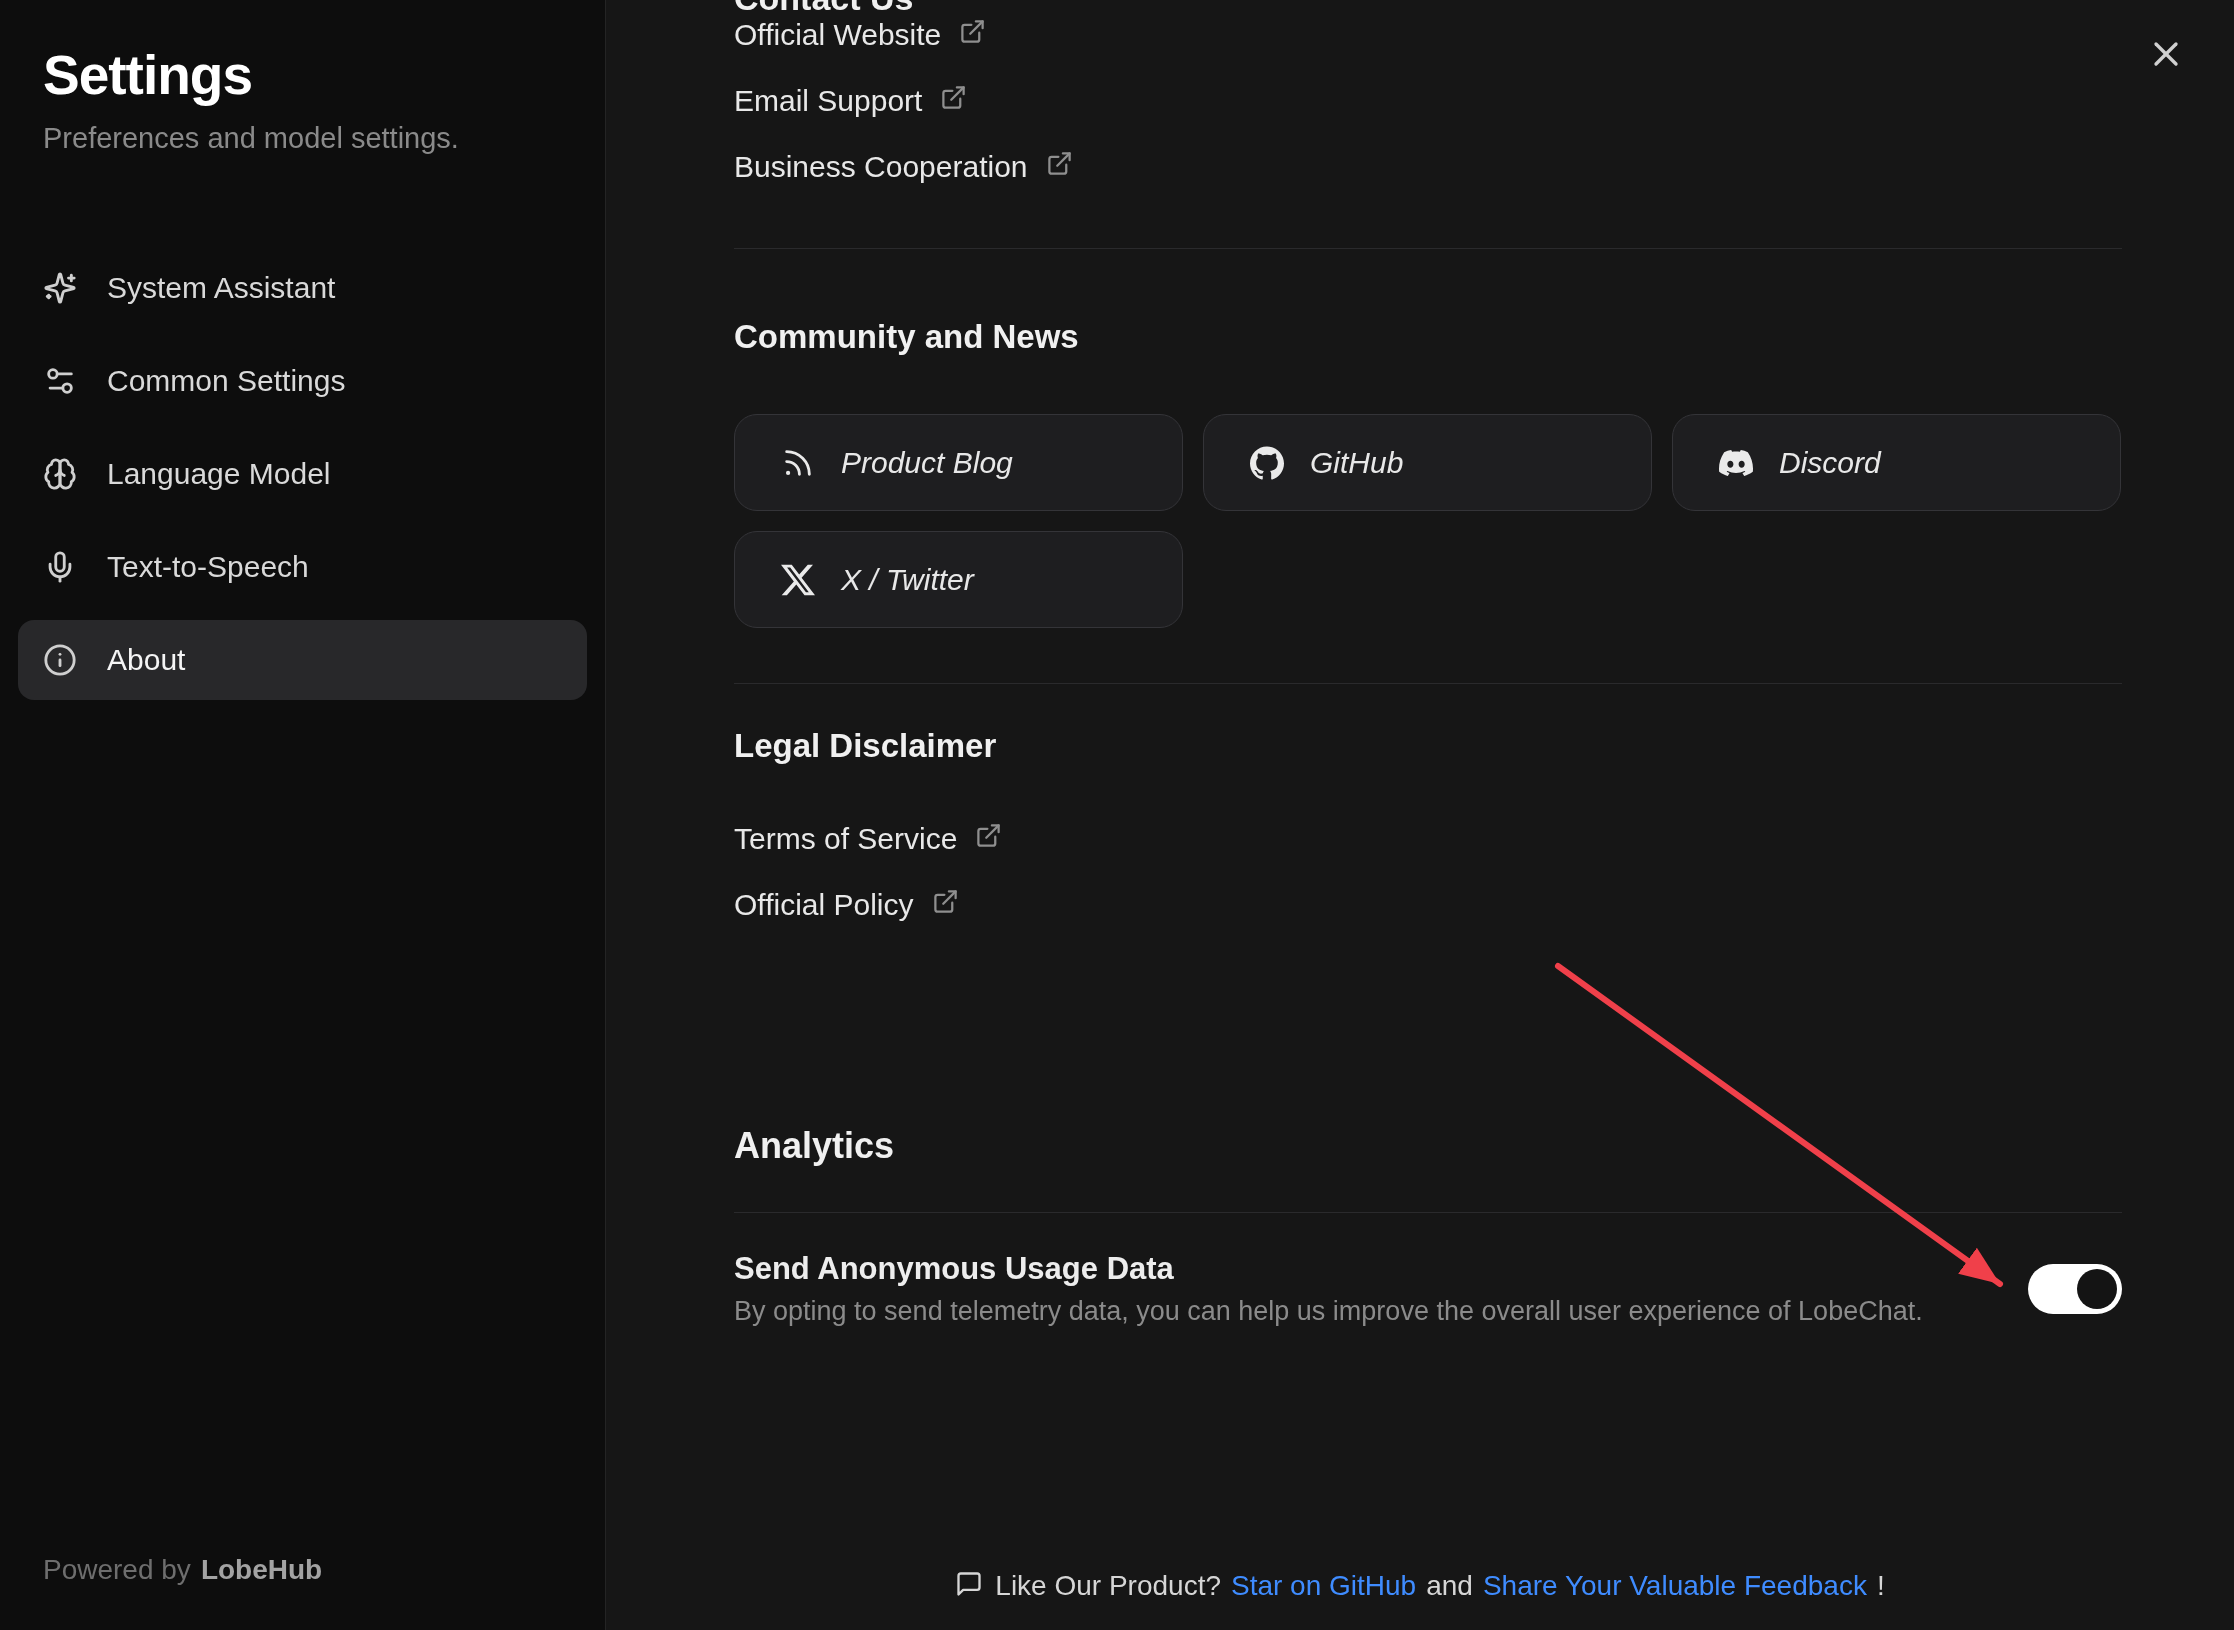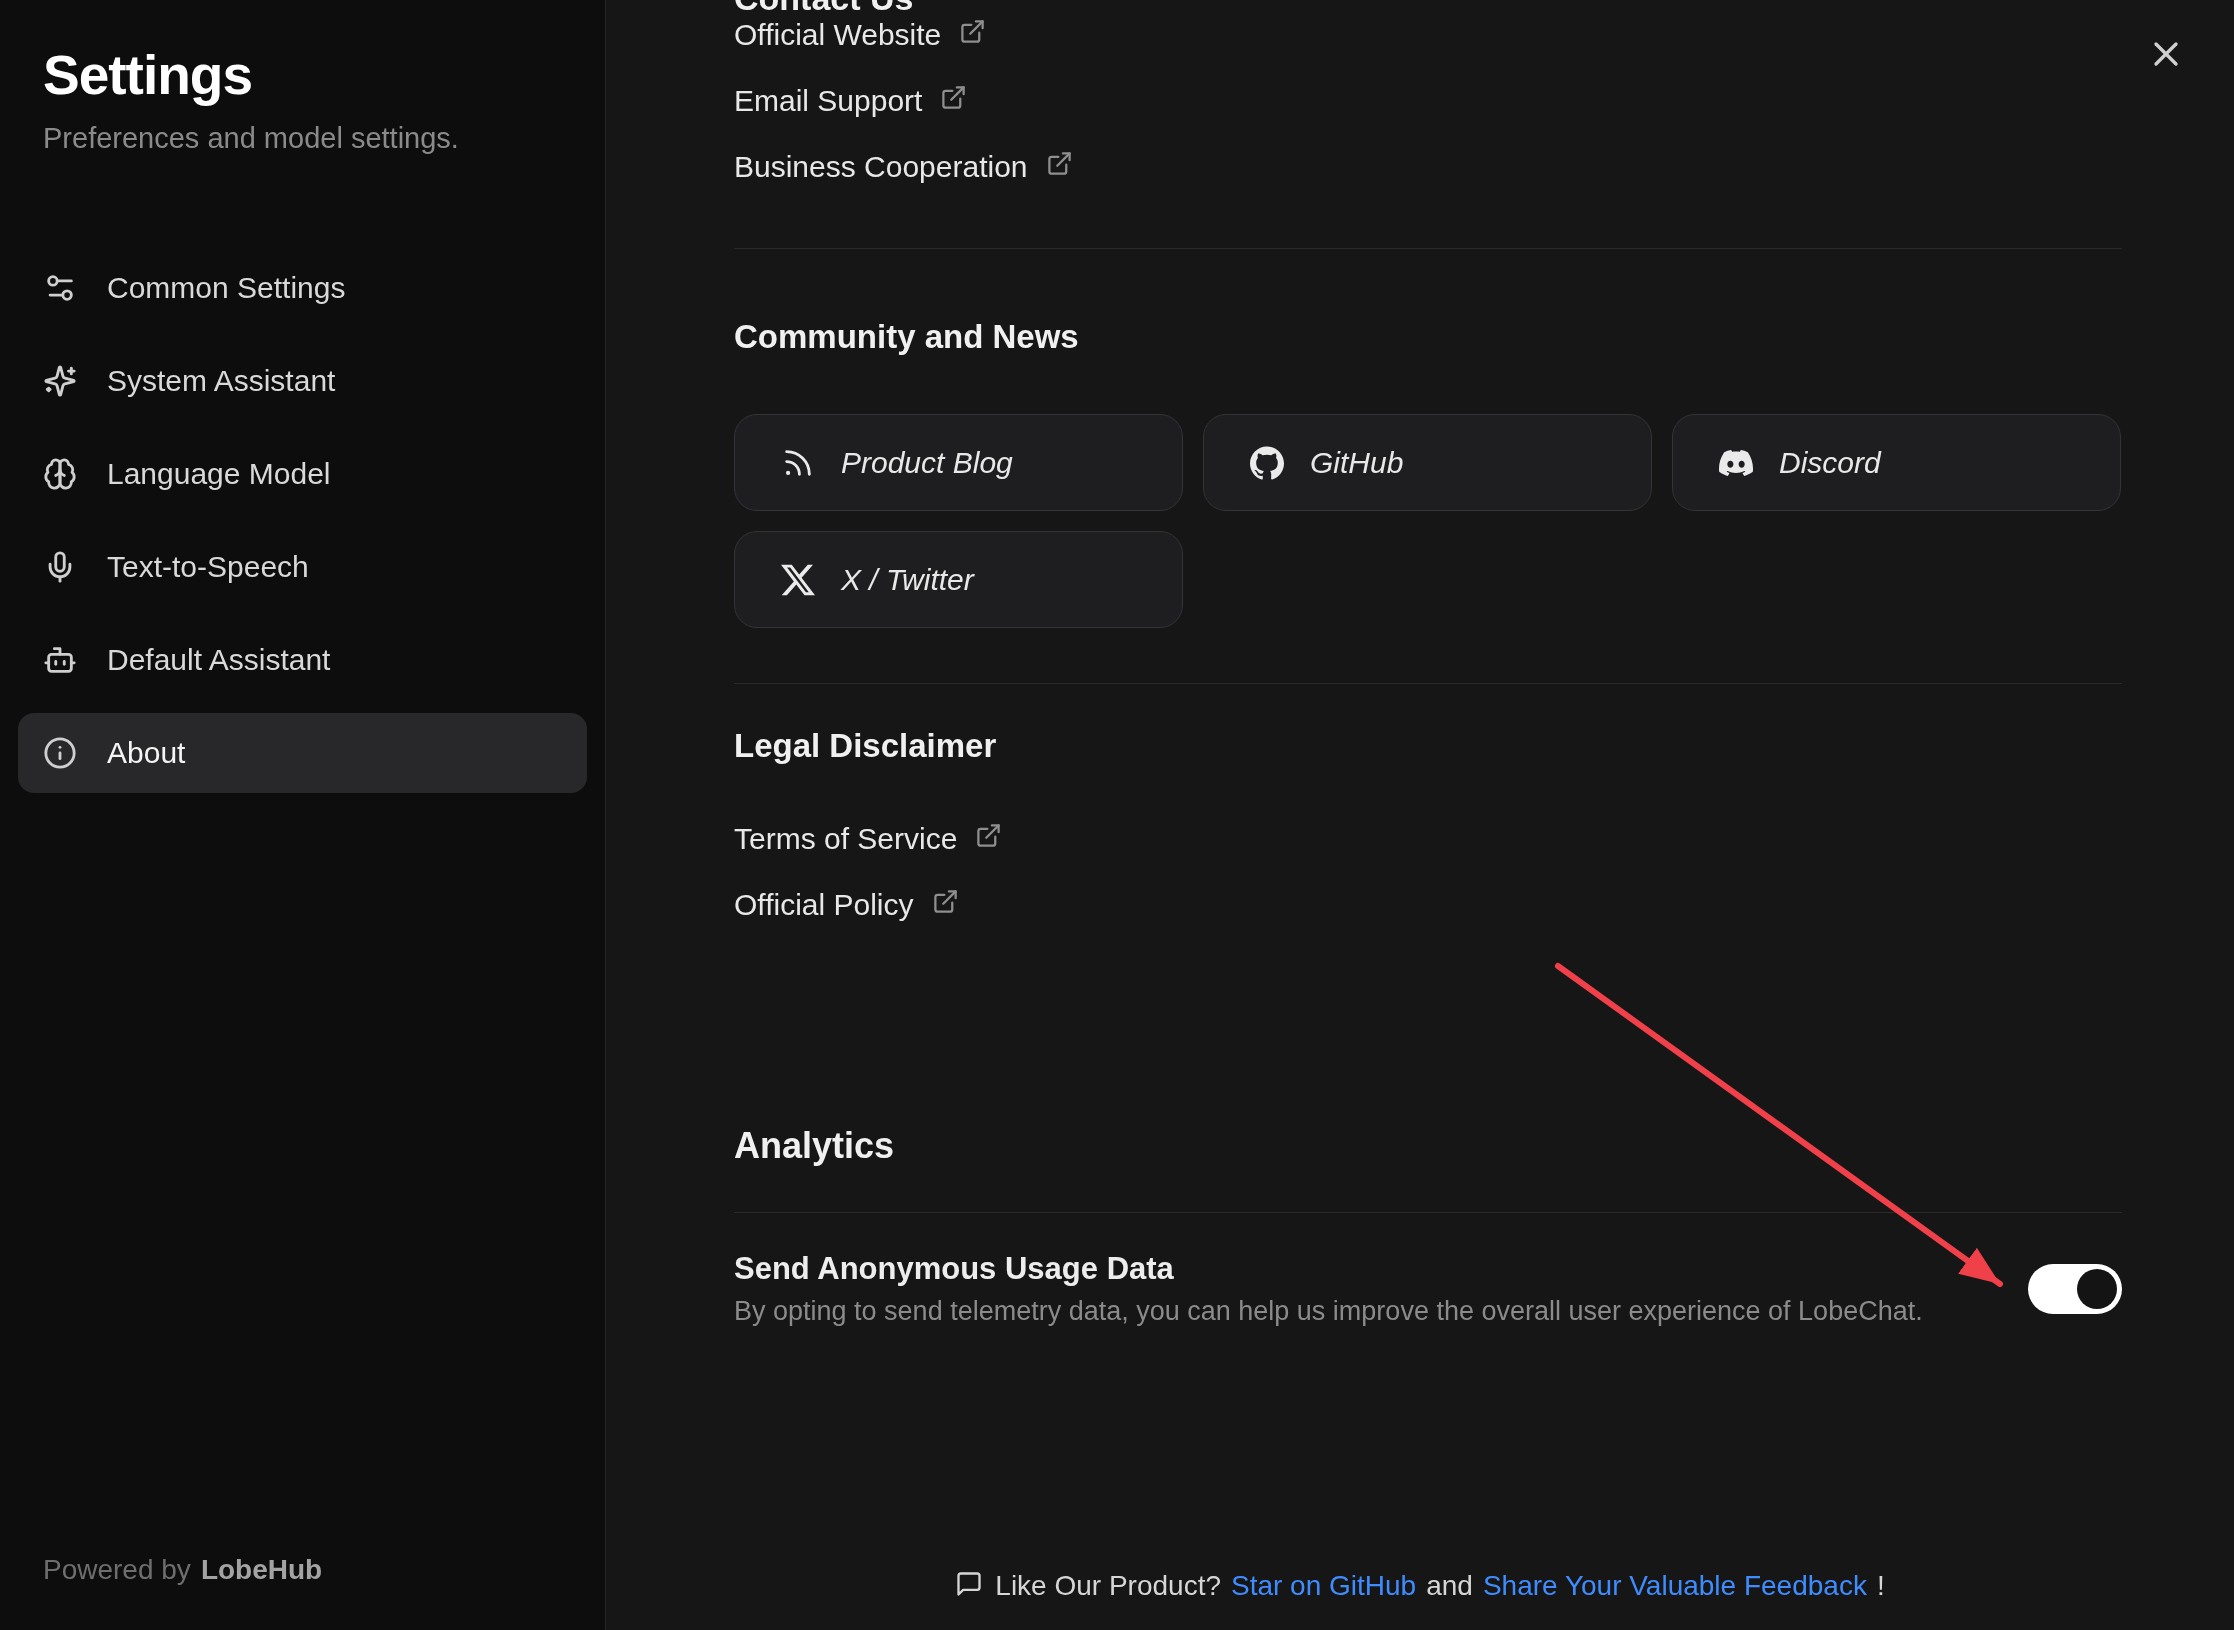--- a/index.html
+++ b/index.html
@@ -135,72 +135,59 @@
 <body>
 
 <aside class="sidebar">
   <div class="sidebar-title">Settings</div>
   <div class="sidebar-subtitle">Preferences and model settings.</div>
 
   <nav class="menu">
     <div class="menu-item">
       <span class="mi-icon">
         <svg viewBox="0 0 24 24" width="34" height="34" fill="none" stroke="currentColor" stroke-width="2" stroke-linecap="round" stroke-linejoin="round">
-            <path d="M20 7h-9"></path>
-            <path d="M14 17H5"></path>
-            <circle cx="17" cy="17" r="3"></circle>
-            <circle cx="7" cy="7" r="3"></circle>
-          </svg>
-      </span>
-      <span class="mi-label">Common Settings</span>
-    </div>
-    <div class="menu-item">
-      <span class="mi-icon">
-        <svg viewBox="0 0 24 24" width="34" height="34" fill="none" stroke="currentColor" stroke-width="2" stroke-linecap="round" stroke-linejoin="round">
             <path d="M9.937 15.5A2 2 0 0 0 8.5 14.063l-6.135-1.582a.5.5 0 0 1 0-.962L8.5 9.936A2 2 0 0 0 9.937 8.5l1.582-6.135a.5.5 0 0 1 .963 0L14.063 8.5A2 2 0 0 0 15.5 9.937l6.135 1.581a.5.5 0 0 1 0 .964L15.5 14.063a2 2 0 0 0-1.437 1.437l-1.582 6.135a.5.5 0 0 1-.963 0z"></path>
             <path d="M20 3v4"></path>
             <path d="M22 5h-4"></path>
             <path d="M4 17v2"></path>
             <path d="M5 18H3"></path>
           </svg>
       </span>
       <span class="mi-label">System Assistant</span>
     </div>
     <div class="menu-item">
       <span class="mi-icon">
         <svg viewBox="0 0 24 24" width="34" height="34" fill="none" stroke="currentColor" stroke-width="2" stroke-linecap="round" stroke-linejoin="round">
+            <path d="M20 7h-9"></path>
+            <path d="M14 17H5"></path>
+            <circle cx="17" cy="17" r="3"></circle>
+            <circle cx="7" cy="7" r="3"></circle>
+          </svg>
+      </span>
+      <span class="mi-label">Common Settings</span>
+    </div>
+    <div class="menu-item">
+      <span class="mi-icon">
+        <svg viewBox="0 0 24 24" width="34" height="34" fill="none" stroke="currentColor" stroke-width="2" stroke-linecap="round" stroke-linejoin="round">
             <path d="M12 5a3 3 0 1 0-5.997.125 4 4 0 0 0-2.526 5.77 4 4 0 0 0 .556 6.588A4 4 0 1 0 12 18Z"></path>
             <path d="M12 5a3 3 0 1 1 5.997.125 4 4 0 0 1 2.526 5.77 4 4 0 0 1-.556 6.588A4 4 0 1 1 12 18Z"></path>
             <path d="M15 13a4.5 4.5 0 0 1-3-4 4.5 4.5 0 0 1-3 4"></path>
           </svg>
       </span>
       <span class="mi-label">Language Model</span>
     </div>
     <div class="menu-item">
       <span class="mi-icon">
         <svg viewBox="0 0 24 24" width="34" height="34" fill="none" stroke="currentColor" stroke-width="2" stroke-linecap="round" stroke-linejoin="round">
             <path d="M12 2a3 3 0 0 0-3 3v7a3 3 0 0 0 6 0V5a3 3 0 0 0-3-3Z"></path>
             <path d="M19 10v2a7 7 0 0 1-14 0v-2"></path>
             <line x1="12" y1="19" x2="12" y2="22"></line>
           </svg>
       </span>
       <span class="mi-label">Text-to-Speech</span>
-    </div>
-    <div class="menu-item">
-      <span class="mi-icon">
-        <svg viewBox="0 0 24 24" width="34" height="34" fill="none" stroke="currentColor" stroke-width="2" stroke-linecap="round" stroke-linejoin="round">
-            <path d="M12 8V4H8"></path>
-            <rect width="16" height="12" x="4" y="8" rx="2"></rect>
-            <path d="M2 14h2"></path>
-            <path d="M20 14h2"></path>
-            <path d="M15 13v2"></path>
-            <path d="M9 13v2"></path>
-          </svg>
-      </span>
-      <span class="mi-label">Default Assistant</span>
     </div>
     <div class="menu-item active">
       <span class="mi-icon">
         <svg viewBox="0 0 24 24" width="34" height="34" fill="none" stroke="currentColor" stroke-width="2" stroke-linecap="round" stroke-linejoin="round">
             <circle cx="12" cy="12" r="10"></circle>
             <path d="M12 16v-4"></path>
             <path d="M12 8h.01"></path>
           </svg>
       </span>
       <span class="mi-label">About</span>

